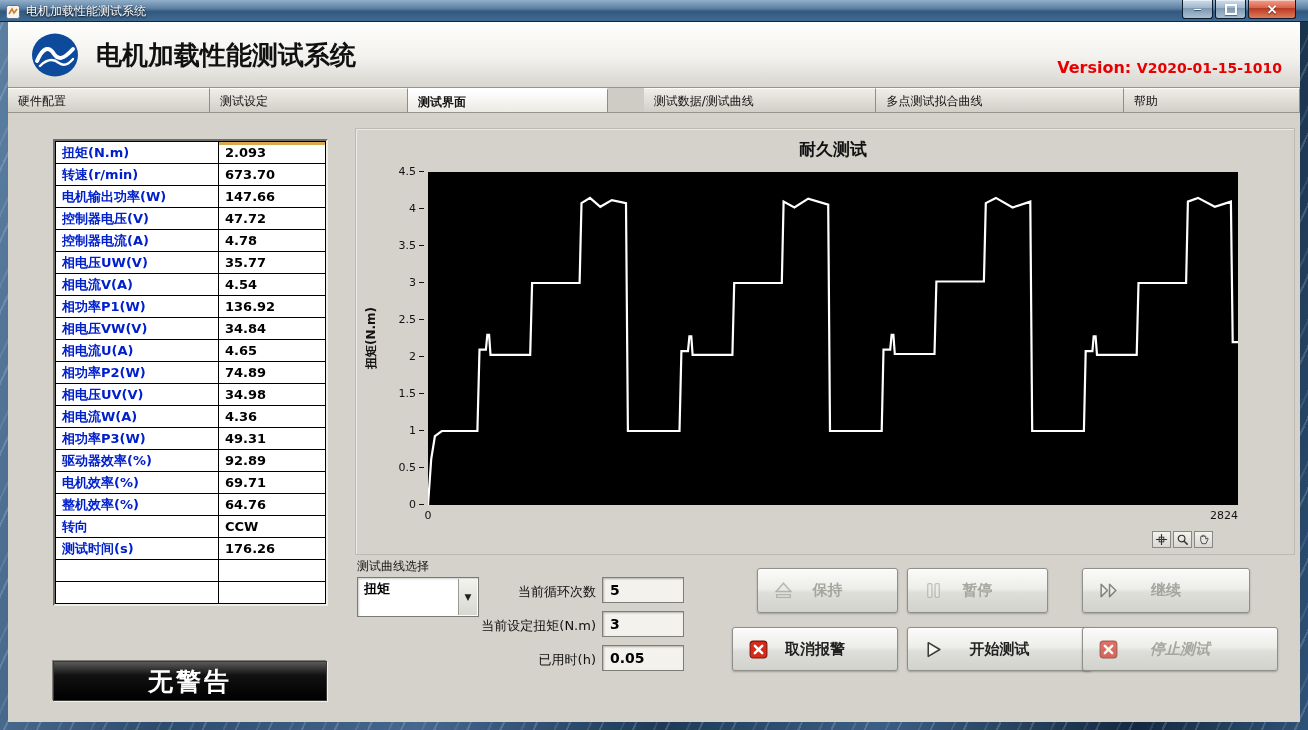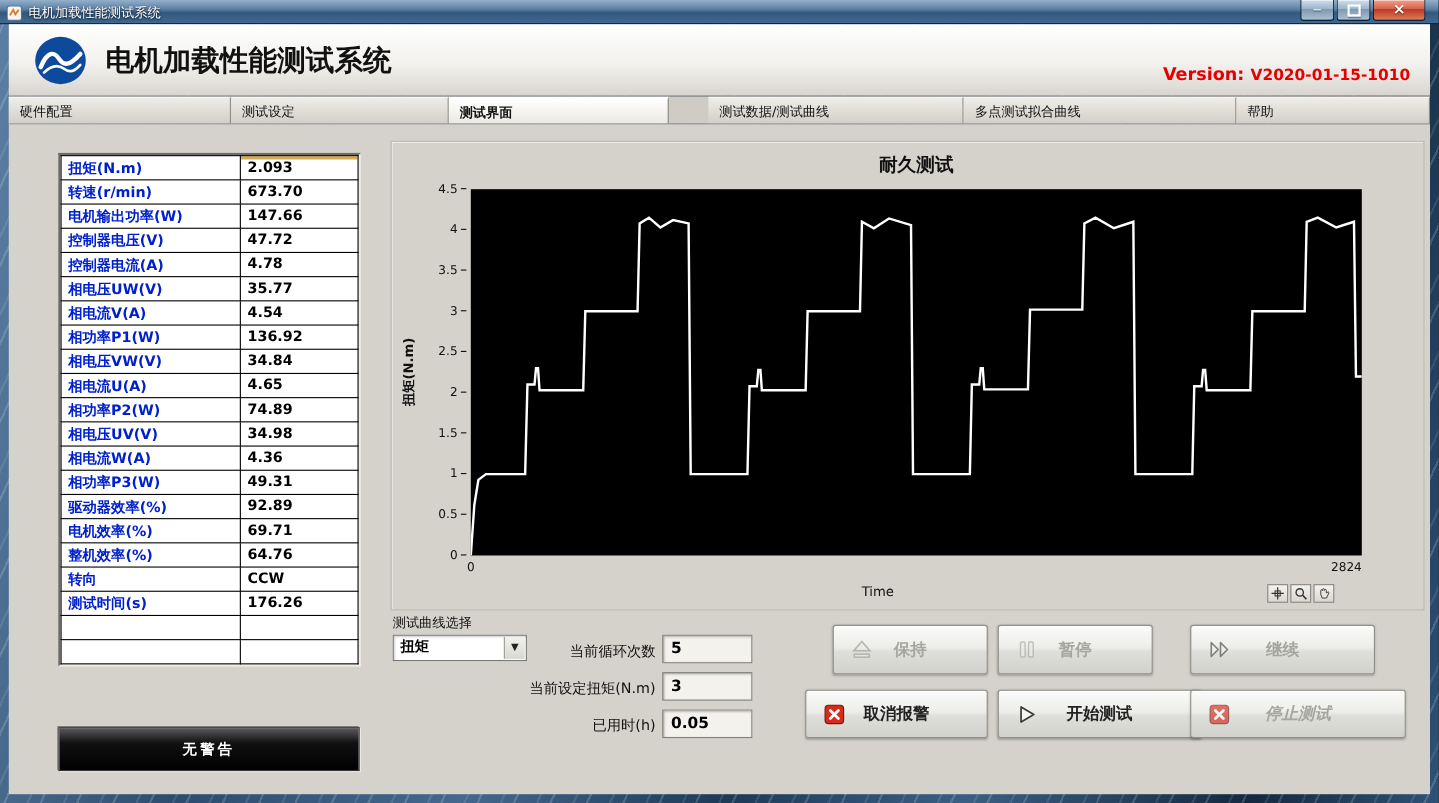--- a/index.html
+++ b/index.html
@@ -49,42 +49,42 @@
   .table-panel table{border-collapse:collapse;table-layout:fixed;width:270px;background:#fff;}
   .table-panel td{height:21px;border:1px solid #000;font-size:13px;font-weight:bold;
     padding:0 0 0 6px;overflow:hidden;white-space:nowrap;box-sizing:content-box;}
   td.lbl{color:var(--param-blue,#0020cc);width:156px;}
   td.val{color:#000;width:100px;}
   td.val.focused{box-shadow:inset 0 3px 0 var(--focus-tan,#d9a94f);}
   
   .warnbox{position:absolute;left:53px;top:661px;width:274px;height:40px;box-sizing:border-box;
     background:linear-gradient(180deg,#5a5a5a 0%,#111 35%,#000 100%);
     border:1px solid #3a3a3a;box-shadow:1px 1px 0 #f2f0ea, -1px -1px 0 #807e78;
-    display:flex;align-items:center;justify-content:center;color:#fff;font-size:13px;font-weight:bold;letter-spacing:3px;}
+    display:flex;align-items:center;justify-content:center;color:#fff;font-size:25px;font-weight:bold;letter-spacing:3px;}
   
   .chartframe{position:absolute;left:355px;top:128px;width:940px;height:427px;box-sizing:border-box;
     border:1px solid #bdbab3;box-shadow:inset 1px 1px 0 #eceae4;}
   .charttitle{position:absolute;left:428px;top:138px;width:810px;text-align:center;
     font-size:17px;font-weight:bold;color:#111;}
   .plot{position:absolute;left:428px;top:172px;width:810px;height:333px;background:#000;}
   .plot svg{display:block;width:100%;height:100%;}
   .ylabels{position:absolute;left:378px;top:172px;width:48px;height:333px;}
   .ytick{position:absolute;right:2px;display:flex;align-items:center;gap:3px;font-size:11px;color:#111;}
   .ytick i{display:block;width:5px;height:1px;background:#111;}
   .ytitle{position:absolute;left:316px;top:330px;width:110px;height:16px;text-align:center;
     transform:rotate(-90deg);font-size:12px;font-weight:bold;color:#111;}
   .xlabels{position:absolute;left:428px;top:509px;width:810px;height:14px;}
   .xtick{position:absolute;top:0;font-size:11px;color:#111;white-space:nowrap;}
   .xtitle{position:absolute;left:428px;top:531px;width:740px;text-align:center;font-size:12px;color:#111;}
   .palette{position:absolute;left:1152px;top:531px;display:flex;gap:2px;}
   .pal-btn{width:19px;height:17px;box-sizing:border-box;border:1px solid #8a8884;
     background:linear-gradient(180deg,#f4f3ee,#d9d7d0);display:flex;align-items:center;justify-content:center;cursor:pointer;}
   
   .curvelabel{position:absolute;left:357px;top:558px;font-size:12px;color:#111;}
-  .dropdown{position:absolute;left:357px;top:577px;width:122px;height:24px;box-sizing:border-box;
+  .dropdown{position:absolute;left:357px;top:577px;width:122px;height:40px;box-sizing:border-box;
     background:#fff;border:1px solid #7a7a74;box-shadow:inset 1px 1px 2px rgba(0,0,0,.2);cursor:pointer;}
   .dropdown .txt{position:absolute;left:6px;top:0;line-height:22px;font-size:13px;font-weight:bold;color:#000;}
   .dropdown .arrow{position:absolute;right:1px;top:1px;bottom:1px;width:18px;
     background:linear-gradient(180deg,#f2f2ee,#d8d8d2);border-left:1px solid #9a9a94;
     display:flex;align-items:center;justify-content:center;font-size:9px;color:#222;}
   .fldlabel{position:absolute;left:436px;width:160px;text-align:right;font-size:13px;color:#111;}
   .fl1{top:583px;} .fl2{top:617px;} .fl3{top:651px;}
   .fldbox{position:absolute;left:602px;width:82px;height:26px;box-sizing:border-box;
     background:#f3f2ed;border:1px solid #807e78;box-shadow:inset 1px 1px 2px rgba(0,0,0,.28);
     display:flex;align-items:center;padding-left:7px;font-size:14px;font-weight:bold;color:#000;}
@@ -302,21 +302,20 @@
       <div class="ytick" style="top: -7px;">
         <span>4.5</span>
         <i></i>
       </div>
     </div>
   <div class="ytitle">扭矩(N.m)</div>
   <div class="xlabels">
       <div class="xtick" style="left: 0px; transform: translateX(-50%);">0</div>
       <div class="xtick" style="left: 810px; transform: translateX(-100%);">2824</div>
     </div>
-  <div class="xtitle">Time</div>
   <div class="palette">
     <span class="pal-btn">
       <svg width="13" height="13" viewBox="0 0 14 14">
           <path d="M7 1 V13 M1 7 H13" stroke="#333" stroke-width="1.2"></path>
           <rect x="4.5" y="4.5" width="5" height="5" fill="none" stroke="#333" stroke-width="1"></rect>
         </svg>
     </span>
     <span class="pal-btn">
       <svg width="13" height="13" viewBox="0 0 14 14">
           <circle cx="6" cy="6" r="3.6" fill="none" stroke="#333" stroke-width="1.3"></circle>

